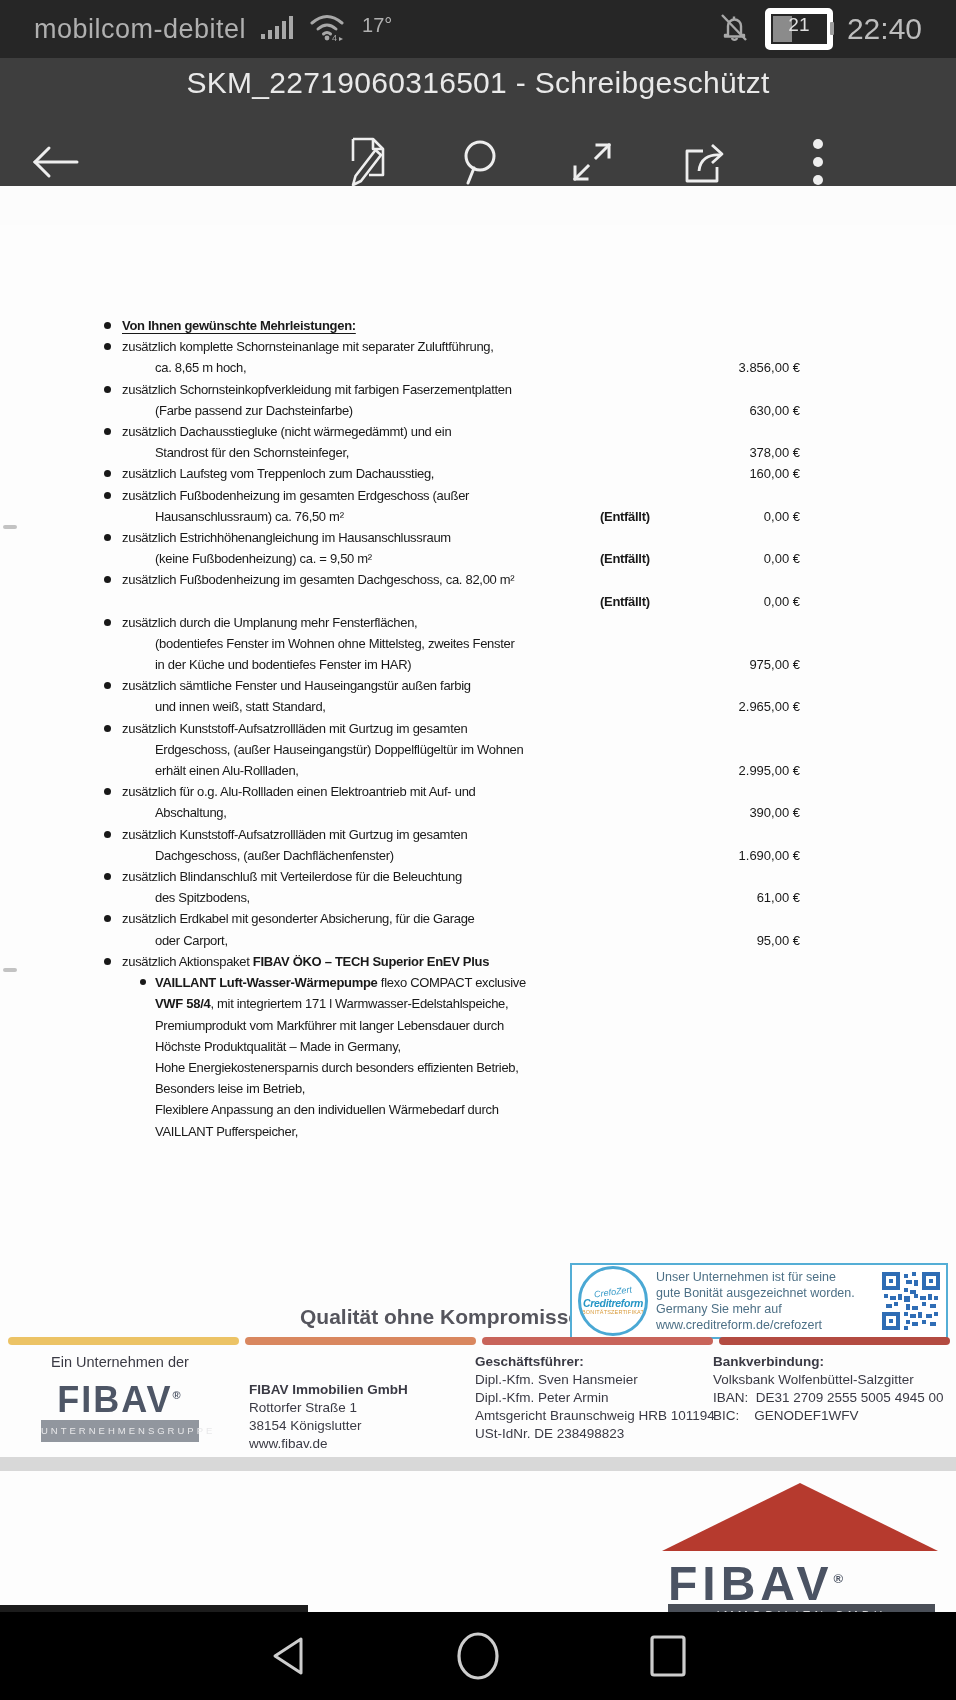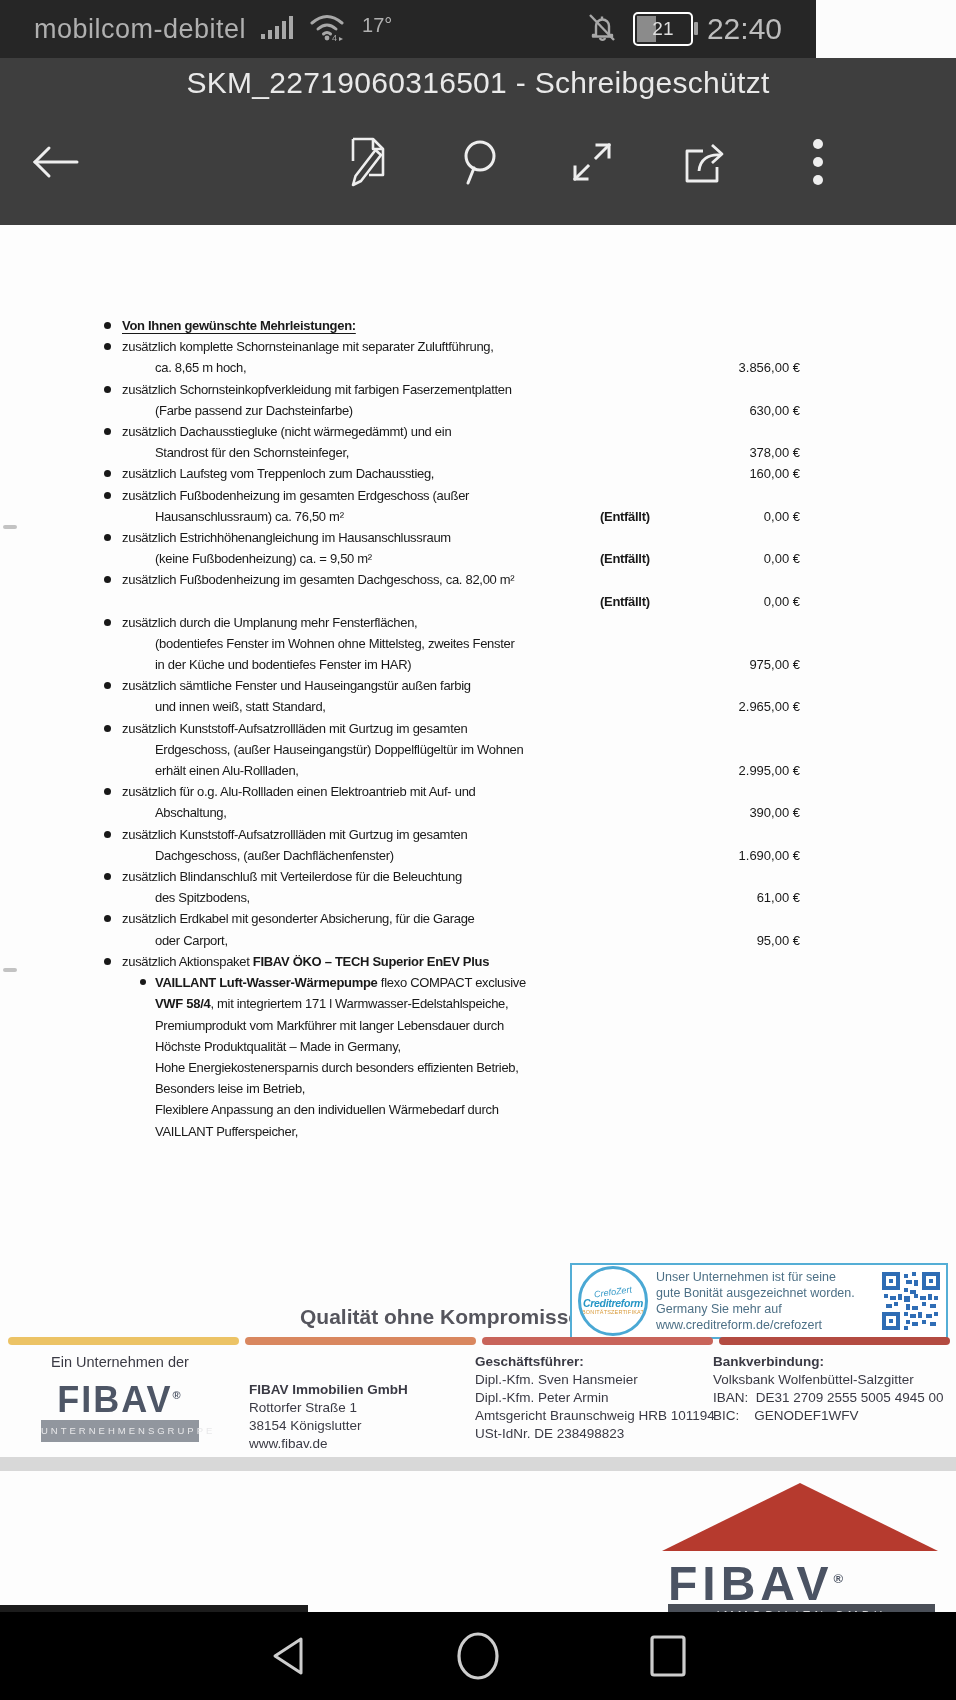--- a/index.html
+++ b/index.html
@@ -1,34 +1,34 @@
 <!DOCTYPE html>
 <html><head>
 <meta charset="utf-8">
 <style>
   html,body{margin:0;padding:0;background:#111;}
   .screen{position:relative;width:956px;height:1700px;background:#fcfcfc;overflow:hidden;
           font-family:"Liberation Sans",sans-serif;}
 
   
-  .status-bar{position:absolute;left:0;top:0;width:816px;height:58px;background:#262626;
+  .status-bar{position:absolute;left:0;top:0;width:956px;height:58px;background:#262626;
               display:flex;align-items:center;justify-content:space-between;box-sizing:border-box;
               padding:8px 34px;color:#b2b2b2;}
   .sb-left,.sb-right{display:flex;align-items:center;gap:14px;}
   .carrier{font-size:27px;letter-spacing:.5px;color:#b0b0b0;}
   .temp{font-size:20px;color:#b0b0b0;position:relative;top:-4px;}
   .time{font-size:30px;color:#bdbdbd;}
-  .battery{position:relative;width:56px;height:30px;border:2px solid #ffffff;border-radius:5px;
-           display:flex;align-items:center;justify-content:center;}
+  .battery{position:relative;width:56px;height:30px;border:6px solid #ffffff;border-radius:5px;
+           display:flex;align-items:flex-start;justify-content:center;}
   .battery .fill{position:absolute;left:2px;top:2px;bottom:2px;width:34%;background:#8b8b8b;}
   .battery .pct{position:relative;font-size:19px;color:#dedede;}
   .battery .nub{position:absolute;right:-7px;top:8px;width:4px;height:13px;background:#9e9e9e;border-radius:1px;}
 
   
-  .header{position:absolute;left:0;top:58px;width:956px;height:167px;background:#3e3e3e;}
+  .header{position:absolute;left:0;top:58px;width:956px;height:128px;background:#3e3e3e;}
   .doc-title{position:absolute;left:0;top:8px;width:956px;text-align:center;
              font-size:30px;color:#e9e9e9;letter-spacing:.3px;}
   .tb-btn{position:absolute;width:56px;height:56px;top:76px;display:flex;align-items:center;justify-content:center;cursor:pointer;}
 
   
   .page1{position:absolute;left:0;top:225px;width:956px;height:1232px;background:#fdfdfd;}
   .doc-list{position:absolute;left:0;top:90px;width:956px;color:#191919;}
   .doc-line{position:relative;min-height:21px;line-height:21.2px;font-size:13px;letter-spacing:-0.3px;
             padding-left:122px;}
   .doc-line.cont{padding-left:155px;}

